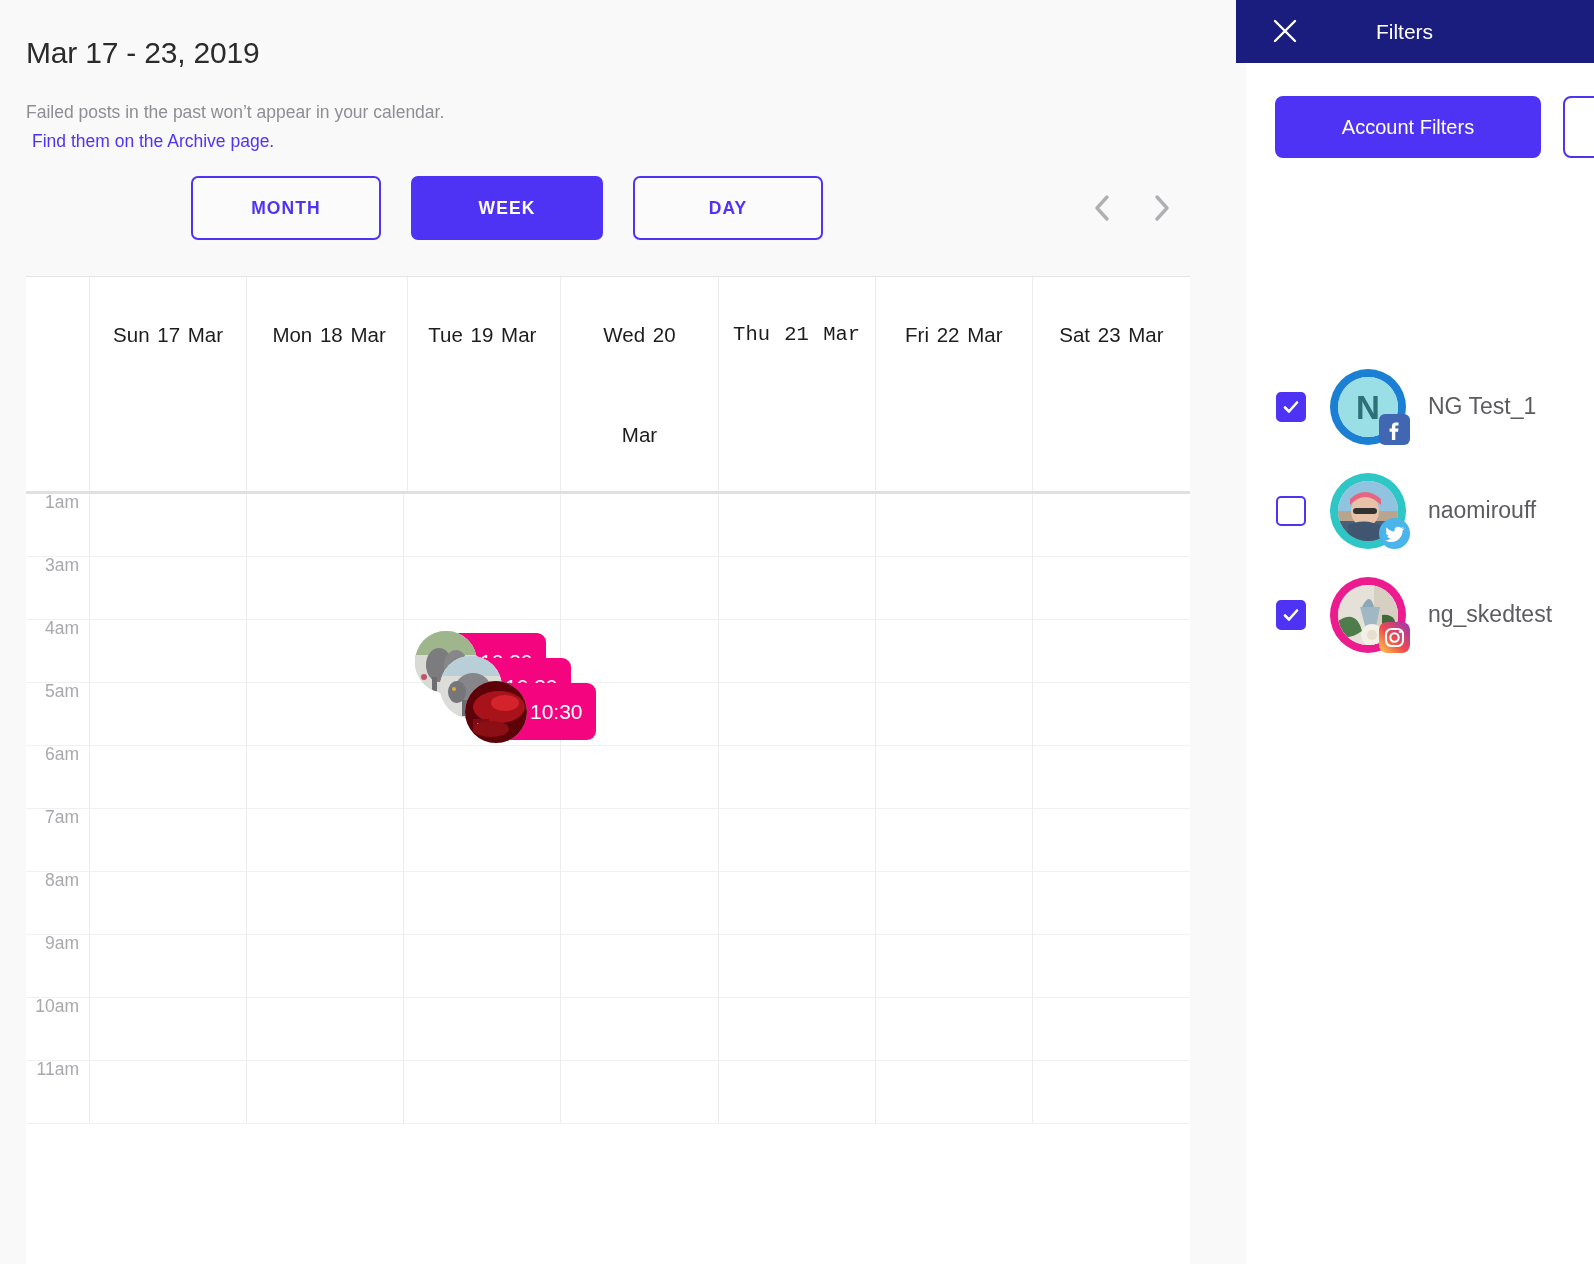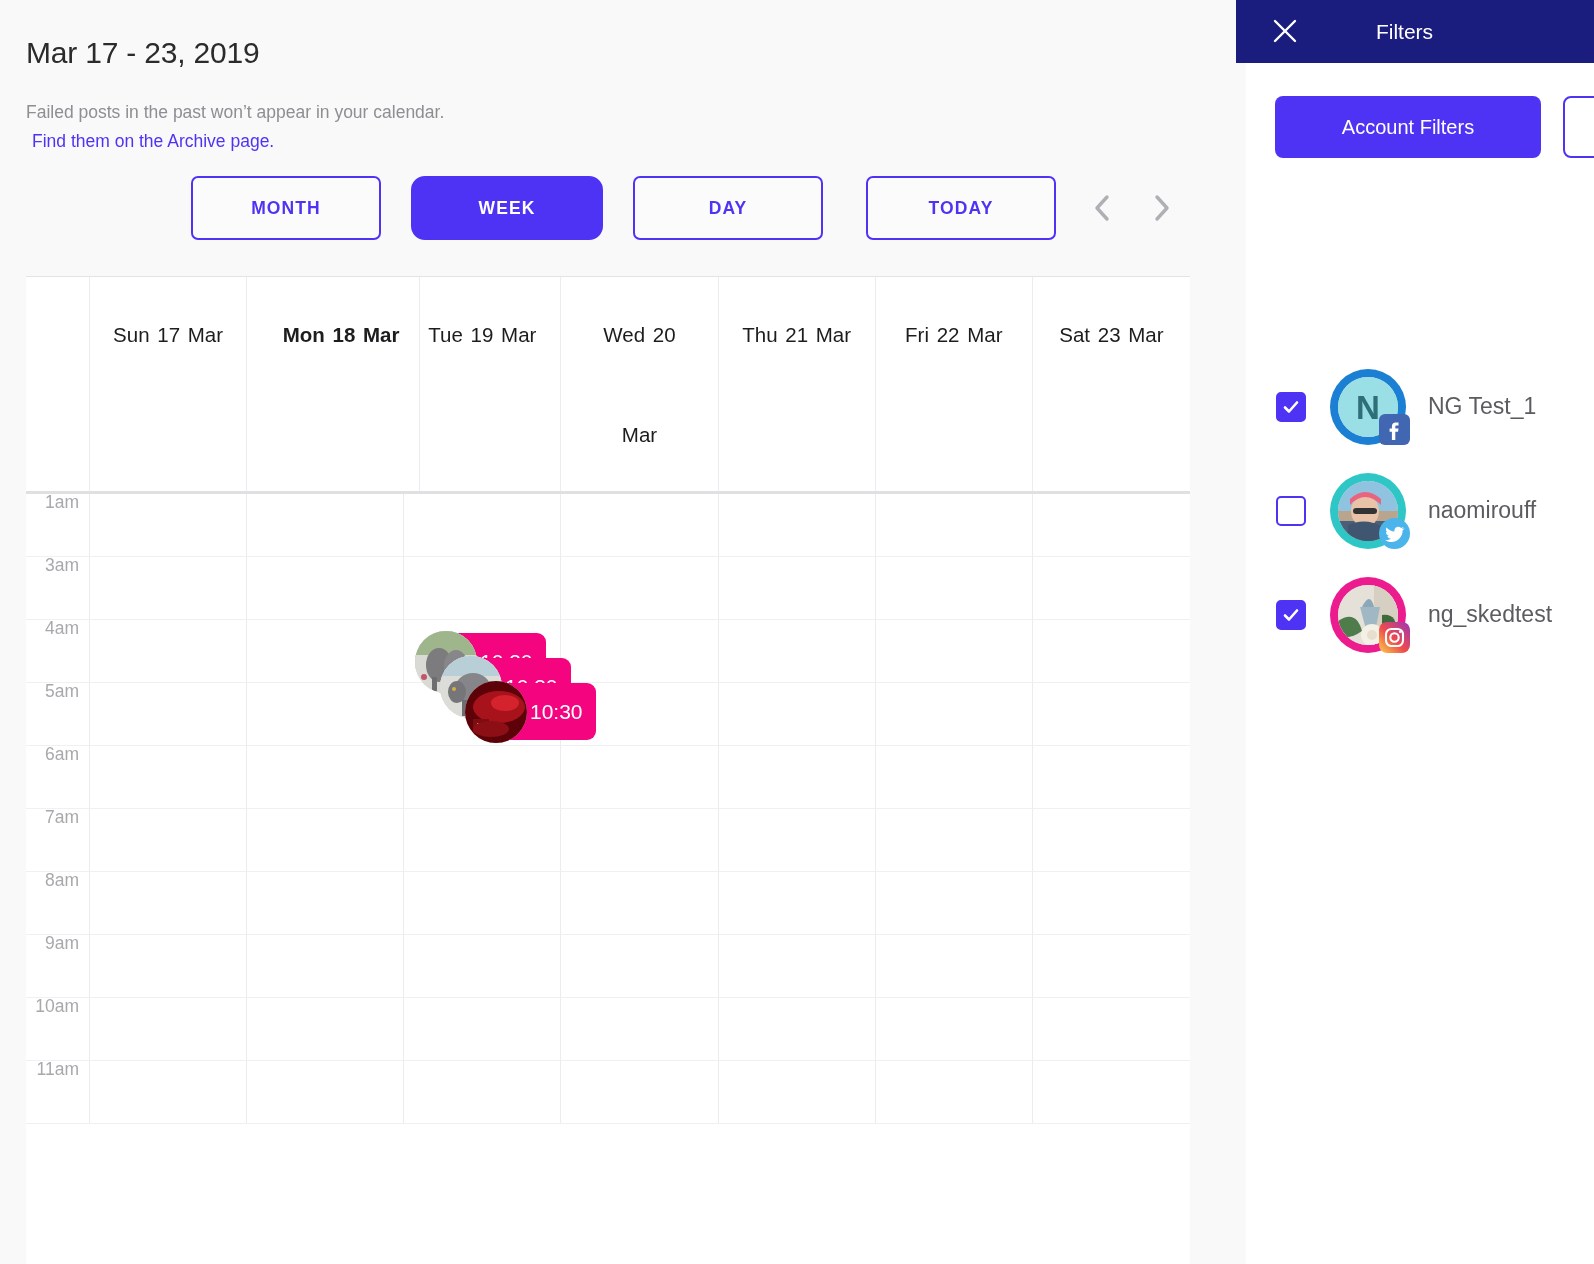--- a/index.html
+++ b/index.html
@@ -44,21 +44,21 @@
   .vbtn {
     position: absolute; top: 0; height: 64px;
     border-radius: 7px; border: 2px solid #4f33f4;
     background: #fbfbfc; color: #4f33f4;
     font-size: 17.5px; font-weight: bold; letter-spacing: 1.1px;
     display: flex; align-items: center; justify-content: center;
     cursor: pointer; font-family: "Liberation Sans", sans-serif;
   }
   .vbtn.active { background: #4f33f4; color: #ffffff; border-color: #4f33f4; }
   #btn-month { left: 191px; width: 190px; }
-  #btn-week  { left: 411px; width: 192px; border-radius: 14px; }
+  #btn-week  { left: 411px; width: 192px; }
   #btn-day   { left: 633px; width: 190px; }
   #btn-today { left: 866px; width: 190px; }
 
   .navarrow {
     position: absolute; top: 14px; width: 36px; height: 36px;
     cursor: pointer; display: flex; align-items: center; justify-content: center;
   }
   #nav-prev { left: 1084px; }
   #nav-next { left: 1144px; }
 
@@ -242,21 +242,20 @@
 
     <div class="notice">
       <span>Failed posts in the past won’t appear in your calendar.</span>
       <span class="archive-link">Find them on the Archive page.</span>
     </div>
 
     <div class="view-bar">
       <div class="vbtn" id="btn-month">MONTH</div>
       <div class="vbtn active" id="btn-week">WEEK</div>
       <div class="vbtn" id="btn-day">DAY</div>
-      <div class="vbtn" id="btn-today">TODAY</div>
 
       <div class="navarrow" id="nav-prev">
         <svg width="20" height="30" viewBox="0 0 20 30" aria-hidden="true">
           <polyline points="15,4 5,15 15,26" fill="none" stroke="#b0b0b4" stroke-width="3.4" stroke-linecap="round" stroke-linejoin="round"></polyline>
         </svg>
       </div>
       <div class="navarrow" id="nav-next">
         <svg width="20" height="30" viewBox="0 0 20 30" aria-hidden="true">
           <polyline points="5,4 15,15 5,26" fill="none" stroke="#b0b0b4" stroke-width="3.4" stroke-linecap="round" stroke-linejoin="round"></polyline>
         </svg>
@@ -264,31 +263,31 @@
     </div>
 
     <div id="grid-wrap">
 
       <div id="daynames">
         <div class="gutter-head"></div>
 
       <div class="dayname" style="left: 64px; width: 157.143px;">
             <div style="line-height: 24px; text-align: center;">Sun 17 Mar</div>
           </div>
-          <div class="dayname" style="left: 237px; width: 157.143px; font-weight: bold;">
+          <div class="dayname" style="left: 225px; width: 157.143px;">
             <div style="line-height: 24px;">Mon 18 Mar</div>
           </div>
           <div class="dayname" style="left: 378.286px; width: 157.143px;">
             <div style="line-height: 24px;">Tue 19 Mar</div>
           </div>
           <div class="dayname" style="left: 535.429px; width: 157.143px;">
             <div style="line-height: 24px;">Wed 20</div>
             <div style="line-height: 24px; margin-top: 76px;">Mar</div>
           </div>
-          <div class="dayname" style="left: 692.571px; width: 157.143px;">
+          <div class="dayname" style="left: 692.571px; width: 157.143px; font-family: Liberation Mono, monospace;">
             <div style="line-height: 24px;">Thu 21 Mar</div>
           </div>
           <div class="dayname" style="left: 849.714px; width: 157.143px;">
             <div style="line-height: 24px;">Fri 22 Mar</div>
           </div>
           <div class="dayname" style="left: 1006.86px; width: 157.143px;">
             <div style="line-height: 24px;">Sat 23 Mar</div>
           </div>
         </div>
 

